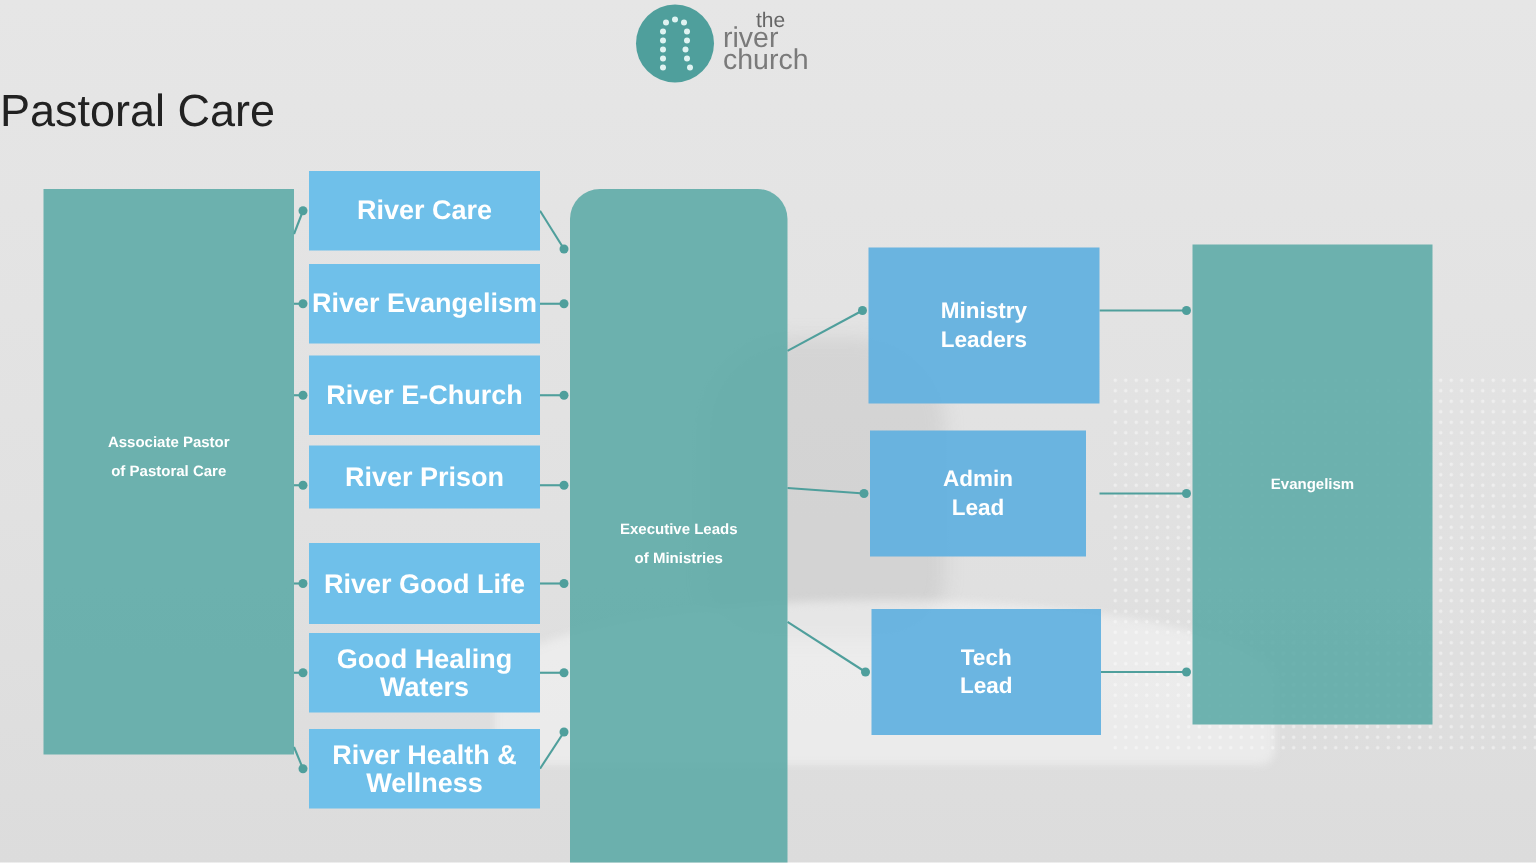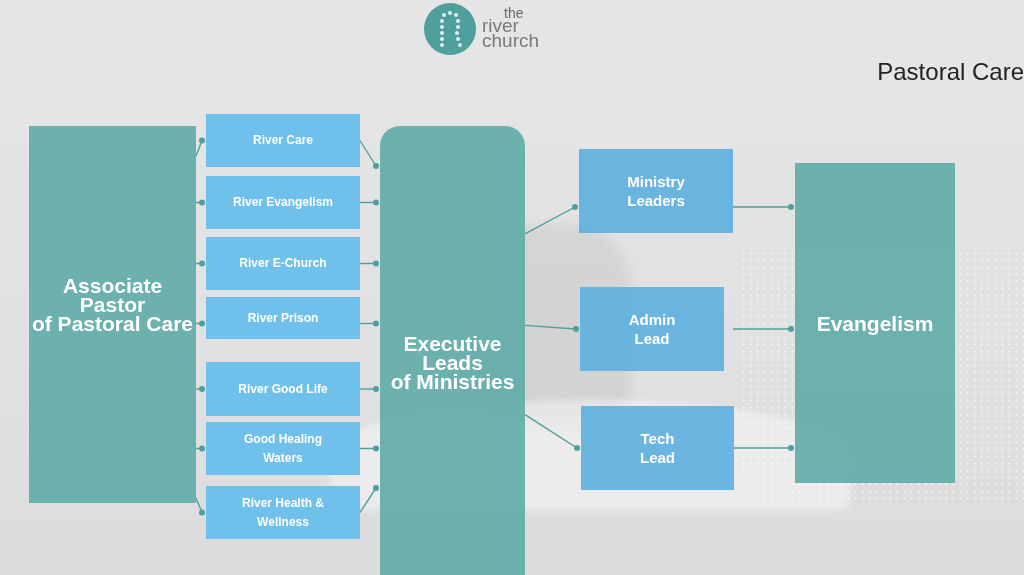--- a/index.html
+++ b/index.html
@@ -13,25 +13,25 @@
   .bg-book { left:330px; top:400px; width:520px; height:110px; border-radius:50% 50% 10px 10px; background:rgba(245,245,245,0.55); filter:blur(3px); }
   .bg-dots {
     left:740px; top:250px; width:290px; height:250px;
     background-image: radial-gradient(rgba(255,255,255,0.7) 1px, transparent 1.4px);
     background-size:7px 7px; opacity:0.6;
   }
   .logo { position:absolute; left:424px; top:3px; width:130px; height:52px; }
   .logo-circle { position:absolute; left:0; top:0; width:52px; height:52px; border-radius:50%; background:#4f9f9c; }
   .logo-text { position:absolute; left:58px; top:6px; color:#7a7a7a; line-height:15px; font-size:19px; }
   .logo-text .the { font-size:14px; line-height:9px; display:block; margin-left:22px; color:#666; }
-  .page-title { position:absolute; left:0; width:1024px; top:58px; text-align:right; font-size:24px; color:#222; }
+  .page-title { position:absolute; left:0; width:1024px; top:58px; text-align:left; font-size:30px; color:#222; }
 
   .box { position:absolute; display:flex; align-items:center; justify-content:center; text-align:center; color:#fff; font-weight:bold; box-sizing:border-box; }
-  .teal { background:rgba(91,170,166,0.88); font-size:21px; line-height:19px; }
-  .sky  { background:#6fc0ea; font-size:12px; line-height:19px; }
+  .teal { background:rgba(91,170,166,0.88); font-size:10px; line-height:19px; }
+  .sky  { background:#6fc0ea; font-size:18px; line-height:19px; }
   .mid  { background:rgba(96,176,224,0.92); font-size:15px; line-height:19px; }
   .box span { white-space:pre-line; }
 
   svg.links { position:absolute; left:0; top:0; width:1024px; height:575px; pointer-events:none; }
 </style>
 </head>
 <body>
 
 <div class="bg-shape bg-hand"></div>
 <div class="bg-shape bg-book"></div>
@@ -136,21 +136,21 @@
 <div class="box sky" id="m6" style="left:206px;top:486px;width:154px;height:53px;">
     <span>River Health &amp;
 Wellness</span>
   </div>
 
 <div class="box teal" id="exec" style="left:380px;top:126px;width:145px;height:483px;border-radius:20px;">
   <span style="margin-top:-10px">Executive Leads
 of Ministries</span>
 </div>
 
-<div class="box mid" id="l0" style="left:579px;top:149px;width:154px;height:84px;">
+<div class="box mid" id="l0" style="left:579px;top:165px;width:154px;height:104px;">
     <span>Ministry
 Leaders</span>
   </div>
 <div class="box mid" id="l1" style="left:580px;top:287px;width:144px;height:84px;">
     <span>Admin
 Lead</span>
   </div>
 <div class="box mid" id="l2" style="left:581px;top:406px;width:153px;height:84px;">
     <span>Tech
 Lead</span>

